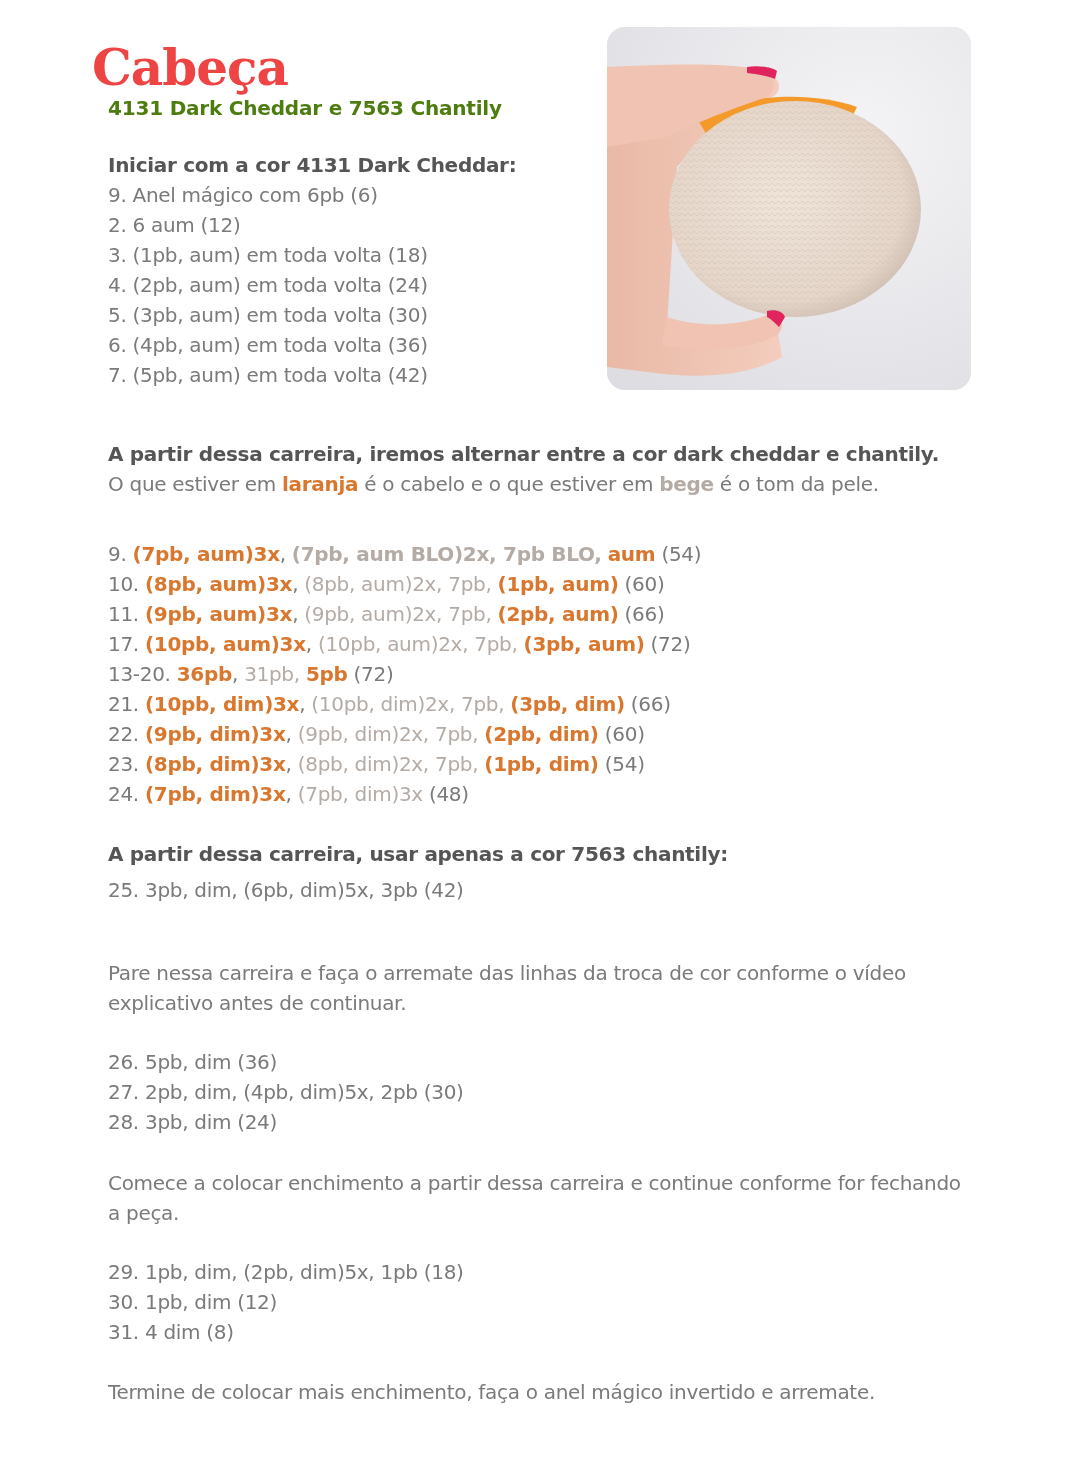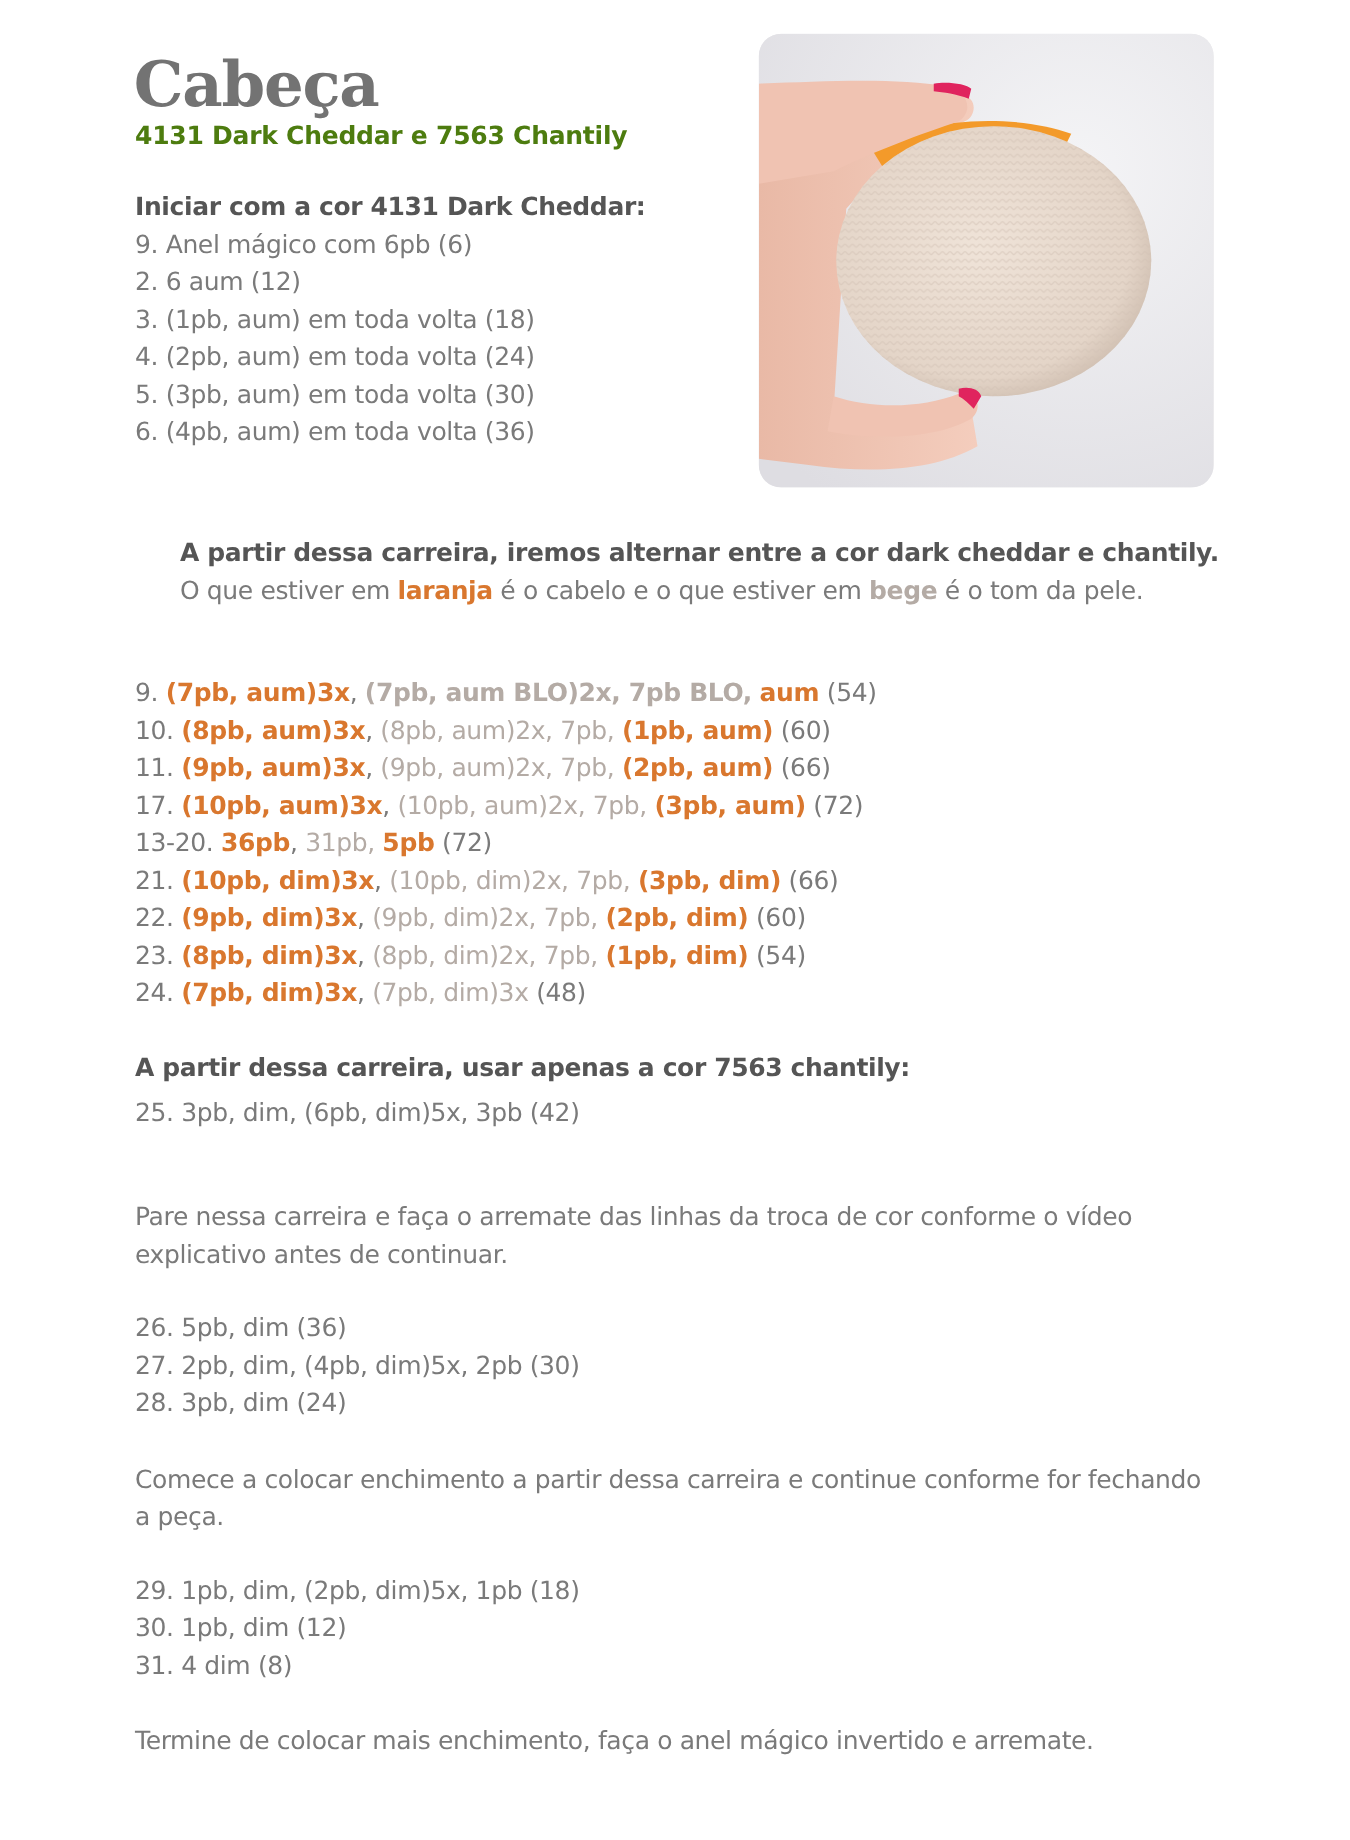--- a/index.html
+++ b/index.html
@@ -1,20 +1,20 @@
 <!DOCTYPE html>
 <html><head>
 <meta charset="utf-8">
 <style>
   html, body { margin: 0; padding: 0; background: #ffffff; }
   body { width: 1080px; height: 1472px; position: relative; overflow: hidden;
          font-family: "DejaVu Sans", sans-serif; color: #5e5e5e; }
-  .title { position: absolute; left: 107px; top: 38px; margin: 0;
+  .title { position: absolute; left: 92px; top: 38px; margin: 0;
            font-family: "DejaVu Serif", serif; font-weight: 900; font-size: 50px;
-           line-height: 60px; color: #737373; letter-spacing: -1px; }
+           line-height: 60px; color: #ef4444; letter-spacing: -1px; }
   .subtitle { position: absolute; left: 108px; top: 94px; font-weight: bold;
               font-size: 20px; color: #4d7c0f; line-height: 28px; letter-spacing: -0.2px; }
   .photo { position: absolute; left: 607px; top: 27px; width: 364px; height: 363px;
            border-radius: 18px; overflow: hidden; background: #ecebed; }
   .block { position: absolute; left: 108px; font-size: 20px; line-height: 30px; }
   .line { white-space: nowrap; letter-spacing: -0.3px; }
   .bold-head { font-weight: bold; color: #555555; letter-spacing: -0.3px; }
   .light { color: #7a7a7a; }
   .or { color: #d9772e; font-weight: bold; }
   .bg { color: #b4aba5; }
@@ -65,23 +65,24 @@
 </div>
 
 <div class="block" style="top:150px;">
   <div class="line bold-head">Iniciar com a cor 4131 Dark Cheddar:</div>
   <div class="line light">9. Anel mágico com 6pb (6)</div>
   <div class="line light">2. 6 aum (12)</div>
   <div class="line light">3. (1pb, aum) em toda volta (18)</div>
   <div class="line light">4. (2pb, aum) em toda volta (24)</div>
   <div class="line light">5. (3pb, aum) em toda volta (30)</div>
   <div class="line light">6. (4pb, aum) em toda volta (36)</div>
+  <div class="line light">7. (5pb, aum) em toda volta (42)</div>
 </div>
 
-<div class="block" style="top:427px;margin-left:36px;">
+<div class="block" style="top:439px;">
   <div class="line bold-head">A partir dessa carreira, iremos alternar entre a cor dark cheddar e chantily.</div>
   <div class="line light"><span>O que estiver em </span><span class="or">laranja</span><span> é o cabelo e o que estiver em </span><span class="bg b">bege</span><span> é o tom da pele.</span></div>
 </div>
 
 <div class="block" style="top:539px;">
   <div class="line light"><span>9. </span><span class="or">(7pb, aum)3x</span><span>, </span><span class="bg b">(7pb, aum BLO)2x, 7pb BLO,</span><span> </span><span class="or">aum</span><span> (54)</span></div>
   <div class="line light"><span>10. </span><span class="or">(8pb, aum)3x</span><span>, </span><span class="bg">(8pb, aum)2x, 7pb,</span><span> </span><span class="or">(1pb, aum)</span><span> (60)</span></div>
   <div class="line light"><span>11. </span><span class="or">(9pb, aum)3x</span><span>, </span><span class="bg">(9pb, aum)2x, 7pb,</span><span> </span><span class="or">(2pb, aum)</span><span> (66)</span></div>
   <div class="line light"><span>17. </span><span class="or">(10pb, aum)3x</span><span>, </span><span class="bg">(10pb, aum)2x, 7pb,</span><span> </span><span class="or">(3pb, aum)</span><span> (72)</span></div>
   <div class="line light"><span>13-20. </span><span class="or">36pb</span><span>, </span><span class="bg">31pb,</span><span> </span><span class="or">5pb</span><span> (72)</span></div>

